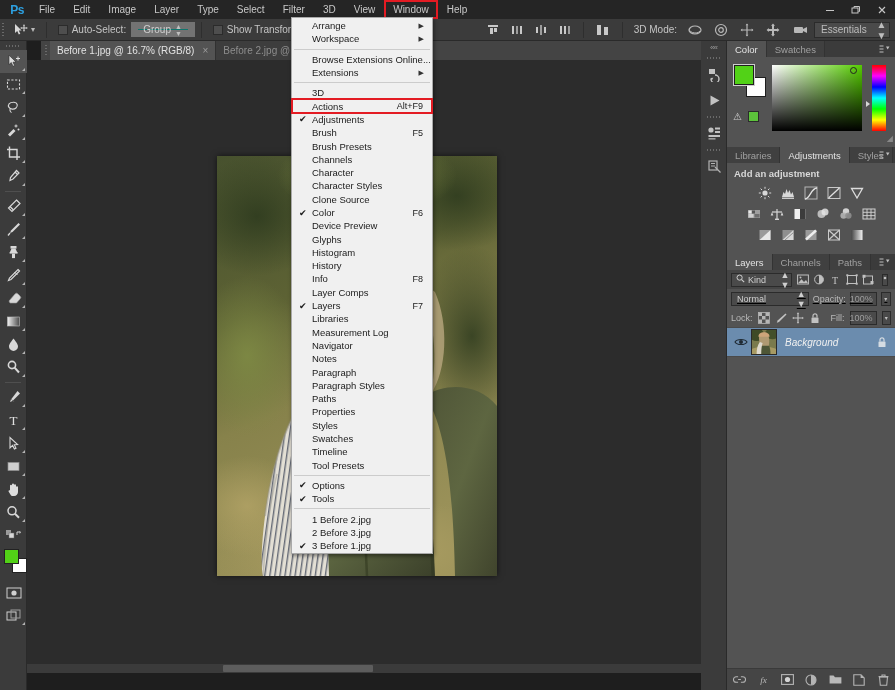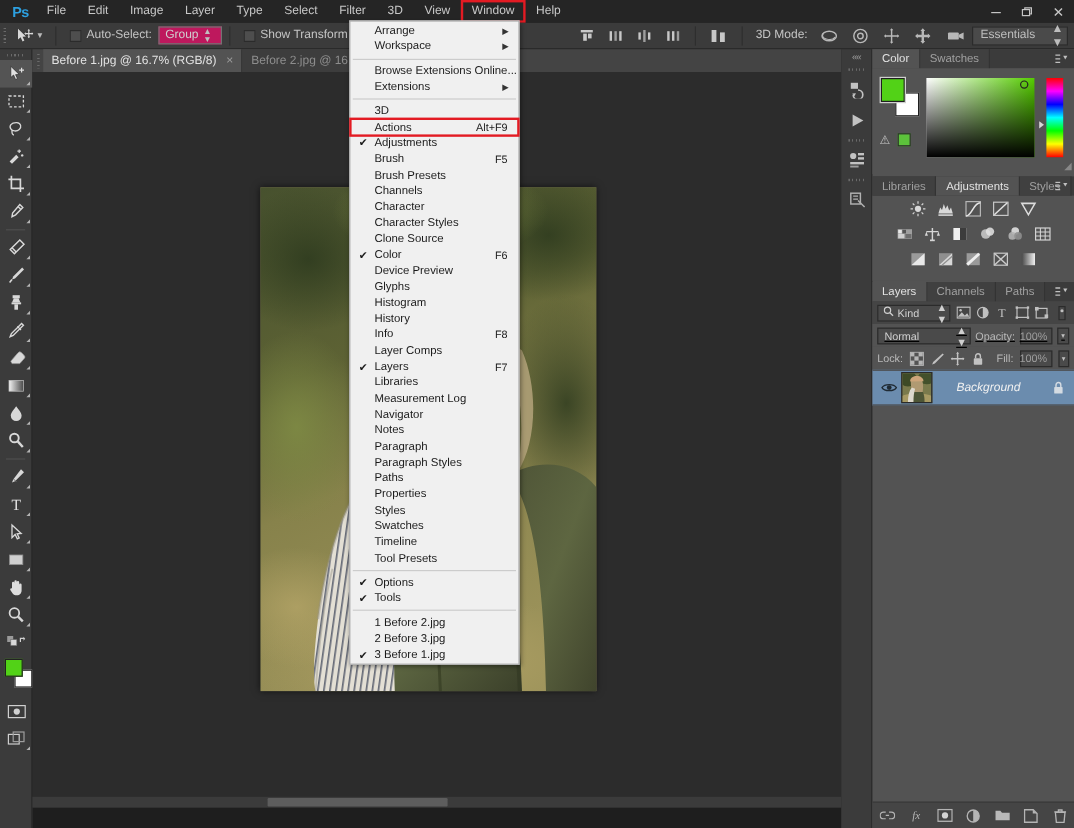--- a/index.html
+++ b/index.html
@@ -23,21 +23,21 @@
   .menu-item.highlighted{border:2px solid #e31b23;padding:0px 7px;}
 
   
   .optionsbar{position:absolute;left:0;top:19px;width:895px;height:22px;background:#3b3b3b;border-bottom:1px solid #2a2a2a;display:flex;align-items:center;}
   .grip{width:9px;height:22px;display:flex;align-items:center;justify-content:center;}
   .grip span{display:block;width:2px;height:14px;background:
      repeating-linear-gradient(to bottom,#6a6a6a 0 1px,transparent 1px 3px);}
   .obtn{height:22px;display:flex;align-items:center;color:#c4c4c4;font-size:10px;padding:0 5px;white-space:nowrap;}
   .obtn svg{display:block;}
   .ckbox{width:10px;height:10px;background:#4e4e4e;border:1px solid #2b2b2b;margin-right:4px;}
-  .combo{height:15px;background:#be185d;border:1px solid #737373;color:#d0d0d0;font-size:10px;
+  .combo{height:15px;background:#0f766e;border:7px solid #737373;color:#d0d0d0;font-size:10px;
     display:flex;align-items:center;padding:0 15px 0 5px;min-width:48px;justify-content:space-between;}
   .combo .arr{font-size:7px;color:#c0c0c0;margin-left:4px;line-height:7px;}
   .vdiv{width:1px;height:16px;background:#2e2e2e;margin:0 6px;}
   .ws-combo{height:16px;background:#4a4a4a;border:1px solid #2b2b2b;color:#bdbdbd;font-size:10px;
     display:flex;align-items:center;justify-content:space-between;padding:0 3px 0 6px;width:96px;}
 
   
   .toolbar{position:absolute;left:0;top:41px;width:27px;height:649px;background:#3b3b3b;border-right:1px solid #2a2a2a;}
   .tb-grip{height:9px;display:flex;align-items:center;justify-content:center;}
   .tb-grip span{width:14px;height:2px;background:repeating-linear-gradient(to right,#6a6a6a 0 1px,transparent 1px 3px);}
@@ -45,21 +45,21 @@
   .tool.active{background:#545454;}
   .tool .corner{position:absolute;right:2px;bottom:2px;width:0;height:0;
      border-left:3px solid transparent;border-bottom:3px solid #b4b4b4;}
   .tool-sep{height:1px;margin:3px 5px;background:#4f4f4f;}
   .swatches-tool{height:34px;position:relative;}
   .sw-fg{position:absolute;left:4px;top:2px;width:15px;height:15px;background:#52d217;border:1px solid #222;}
   .sw-bg{position:absolute;left:12px;top:11px;width:15px;height:15px;background:#ffffff;border:1px solid #222;}
   .sw-fg{z-index:2}
 
   
-  .tabbar{position:absolute;left:27px;top:41px;width:674px;height:19px;background:#444444;display:flex;align-items:flex-end;}
+  .tabbar{position:absolute;left:41px;top:41px;width:674px;height:19px;background:#444444;display:flex;align-items:flex-end;}
   .tabgrip{width:9px;height:19px;display:flex;align-items:center;justify-content:center;}
   .tabgrip span{width:2px;height:12px;background:repeating-linear-gradient(to bottom,#6a6a6a 0 1px,transparent 1px 3px);}
   .doctab{height:19px;display:flex;align-items:center;padding:0 7px;font-size:10px;color:#8d8d8d;background:#3d3d3d;border-right:1px solid #313131;}
   .doctab.active{background:#535353;color:#e2e2e2;}
   .doctab .x{margin-left:8px;font-size:10px;color:#9c9c9c;}
 
   
   .canvaswrap{position:absolute;left:27px;top:60px;width:674px;height:613px;background:#2c2c2c;overflow:hidden;}
   .artboard{position:absolute;left:190px;top:96px;width:280px;height:420px;overflow:hidden;background:#6b6a45;
      box-shadow:0 0 6px rgba(0,0,0,.6);}
@@ -113,21 +113,21 @@
   .lyr-ico{width:14px;height:14px;display:flex;align-items:center;justify-content:center;color:#b8b8b8;font-size:10px;}
   .blend-bar{height:19px;background:#535353;display:flex;align-items:center;padding:0 4px;gap:4px;text-decoration:underline;}
   .blendsel{height:14px;background:#4a4a4a;border:1px solid #2b2b2b;color:#cfcfcf;font-size:9px;display:flex;align-items:center;padding:0 2px 0 5px;width:84px;justify-content:space-between;}
   .lbl{font-size:9px;color:#b9b9b9;}
   .numfield{height:14px;background:#4a4a4a;border:1px solid #2b2b2b;color:#9d9d9d;font-size:9px;display:flex;align-items:center;justify-content:flex-end;padding:0 3px;width:27px;}
   .stepper{width:11px;height:14px;background:#4a4a4a;border:1px solid #2b2b2b;color:#c0c0c0;font-size:6px;display:flex;align-items:center;justify-content:center;}
   .lock-bar{height:19px;background:#535353;display:flex;align-items:center;padding:0 4px;gap:5px;}
   .layer-row{height:30px;background:#6b8cae;display:flex;align-items:center;padding:0 6px;border-top:1px solid #4a4a4a;border-bottom:1px solid #4a4a4a;}
   .eye{width:16px;display:flex;align-items:center;justify-content:center;}
   .thumb{width:26px;height:26px;border:1px solid #2a2a2a;overflow:hidden;position:relative;margin-left:2px;background:#6b6a45;}
-  .lname{font-size:10px;color:#f0f0f0;font-style:italic;margin-left:20px;flex:1;}
+  .lname{font-size:10px;color:#f0f0f0;font-style:italic;margin-left:8px;flex:1;}
   .panel-footer{position:absolute;left:0;bottom:0;width:168px;height:22px;background:#454545;display:flex;align-items:center;justify-content:center;gap:11px;border-top:1px solid #3a3a3a;}
   .pf-ico{color:#b4b4b4;font-size:10px;display:flex;align-items:center;justify-content:center;width:13px;height:13px;}
 
   
   .dropdown{position:absolute;left:291px;top:17px;width:142px;background:#f0f0f0;border:1px solid #a9a9a9;
      box-shadow:1px 2px 4px rgba(0,0,0,.45);z-index:50;padding:1px 0;}
   .mi{height:13.3px;display:flex;align-items:center;font-size:9.5px;color:#1a1a1a;position:relative;padding-left:20px;}
   .mi .chk{position:absolute;left:7px;font-size:9px;color:#1a1a1a;}
   .mi .sub{position:absolute;right:8px;font-size:7px;color:#333;}
   .mi .sc{position:absolute;right:9px;font-size:9px;color:#1a1a1a;}
@@ -634,20 +634,21 @@
       <div class="ptab active">Adjustments</div>
       <div class="ptab">Styles</div>
       <div class="pmenu">
         <svg width="13" height="9" viewBox="0 0 13 9">
             <path d="M0.5 1 h4 M0.5 4 h4 M0.5 7 h4" stroke="#c0c0c0" stroke-width="1.1"></path>
             <path d="M7 1.5 L10.5 1.5 L8.7 4.5 Z" fill="#c0c0c0"></path>
           </svg>
       </div>
     </div>
     <div class="panel-body">
+      <div class="adj-title">Add an adjustment</div>
       <div class="adj-rows">
         <div class="adj-row">
           <div class="adj-ico">
             <svg width="14" height="14" viewBox="0 0 14 14">
                 <circle cx="7" cy="7" r="2.6" fill="#d8d8d8"></circle>
                 <g stroke="#d8d8d8" stroke-width="1">
                   <path d="M7 .8 v2 M7 11.2 v2 M.8 7 h2 M11.2 7 h2 M2.6 2.6 l1.4 1.4 M10 10 l1.4 1.4 M11.4 2.6 L10 4 M4 10 l-1.4 1.4"></path>
                 </g>
               </svg>
           </div>

